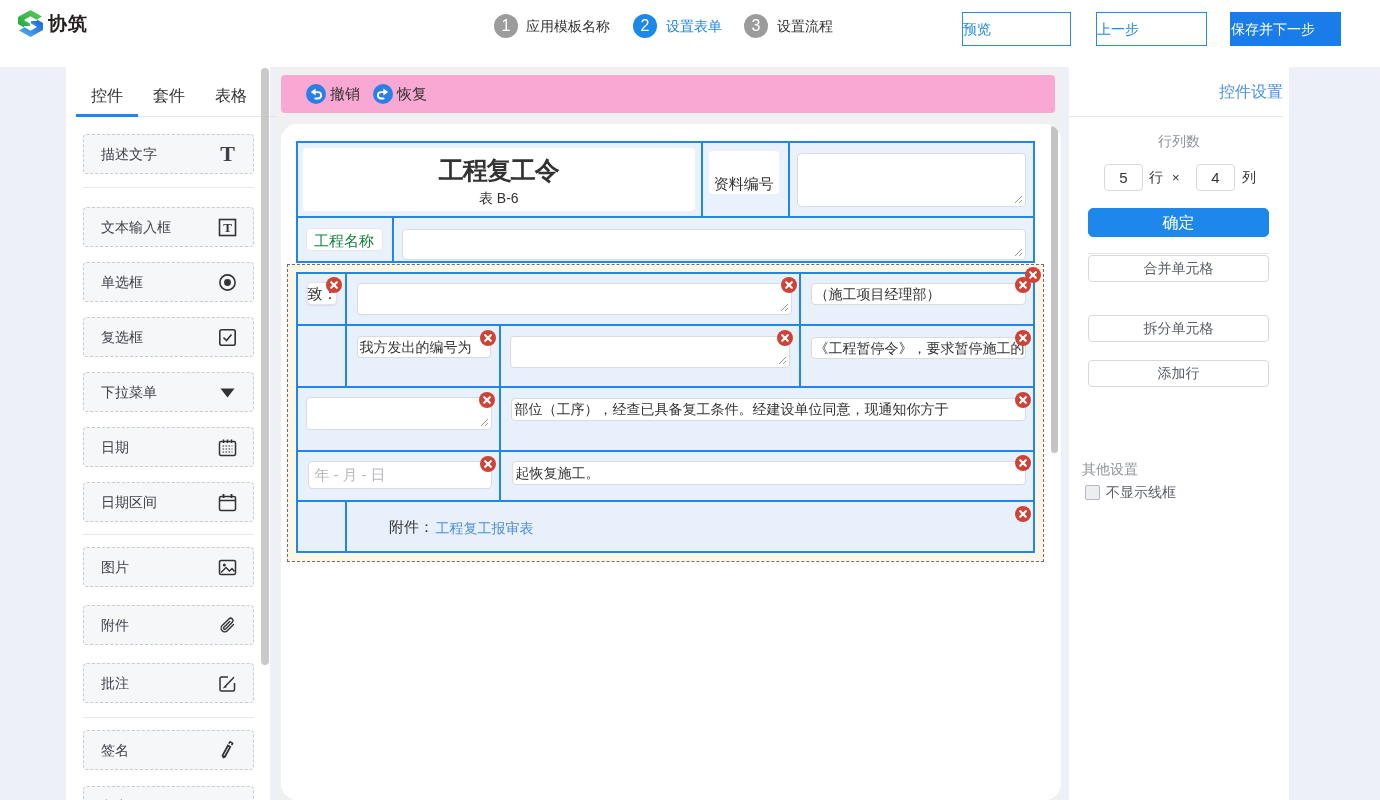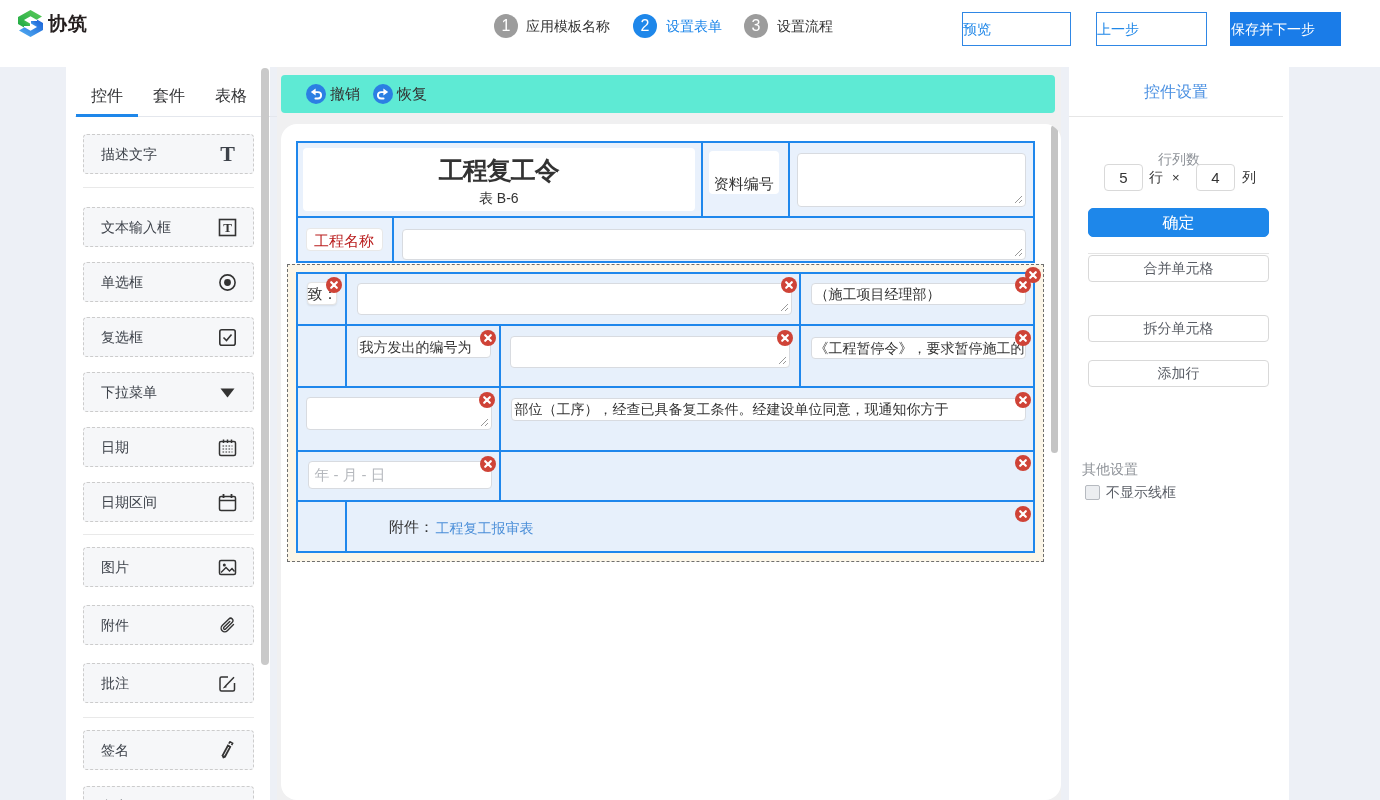--- a/index.html
+++ b/index.html
@@ -17,38 +17,38 @@
 #lpanel { position:absolute; left:66px; top:67px; width:204px; height:733px; background:#fff; }
 .tabrow { position:absolute; left:9px; top:0; width:204px; height:50px; border-bottom:1px solid #e4e7ed; }
 .tab { position:absolute; top:0; height:57px; line-height:57px; text-align:center; font-size:16px; color:#303133; width:62px; }
 .tabline { position:absolute; left:1px; top:47px; width:62px; height:2.5px; background:#1e87ea; }
 .litem { position:absolute; left:17px; width:171px; height:40px; background:#f6f7f9; border:1px dashed #cccccc; border-radius:4px; font-size:14px; color:#3d424a; line-height:38px; padding-left:17px; }
 .licon { position:absolute; right:16px; top:10px; width:19px; height:19px; }
 .lsep { position:absolute; left:17px; width:171px; height:1px; background:#e9e9e9; }
 .lscroll { position:absolute; left:195px; top:1px; width:8px; height:597px; border-radius:4px; background:#c9c9c9; }
 
 #cwrap { position:absolute; left:277px; top:67px; width:784px; height:733px; background:#f0f0f1; }
-#toolbar { position:absolute; left:4px; top:8px; width:774px; height:38px; background:#5eead4; border-radius:4px; }
+#toolbar { position:absolute; left:4px; top:8px; width:774px; height:38px; background:#f9a8d4; border-radius:4px; }
 .tbtn-c { position:absolute; top:9px; width:20px; height:20px; border-radius:50%; background:#2b7fe3; }
 .tbtn-t { position:absolute; top:0; height:38px; line-height:38px; font-size:15px; color:#333; }
 #canvas { position:absolute; left:4px; top:57px; width:780px; height:676px; background:#fff; overflow:hidden;border-radius:16px; }
 .cscroll { position:absolute; left:770px; top:1px; width:7px; height:328px; border-radius:4px; background:#c4c4c4; }
 
 .blue-box { position:absolute; border:2px solid #1f87ec; background:#e9f1fc; }
 .bline { position:absolute; background:#1f87ec; }
 .wbox { position:absolute; background:#fff; border-radius:4px; }
 .inp { position:absolute; background:#fff; border:1px solid #d8dbe0; border-radius:4px; font-size:14px; color:#333; padding-left:3px; white-space:nowrap; overflow:hidden; }
 .ta { position:absolute; background:#fff; border:1px solid #d8dbe0; border-radius:4px; }
 .rsz { position:absolute; right:2px; bottom:2px; width:9px; height:9px; }
 .lblbox { position:absolute; background:#fff; border:1px solid #e3e3e3; border-radius:4px; font-size:15px; color:#333; text-align:center; box-shadow:0 1px 2px rgba(0,0,0,0.08); }
 .selbg { position:absolute; background:#fcf6e8; border:1px dashed #6f6f6f; }
 .xb { position:absolute; width:16px; height:16px; }
 
 #rpanel { position:absolute; left:1069px; top:67px; width:220px; height:733px; background:#fff; }
-.rhead { position:absolute; left:0; top:0; width:214px; height:50px; line-height:50px; text-align:center; color:#4a90e2; font-size:16px; border-bottom:1px solid #e6e6e6; }
+.rhead { position:absolute; left:0; top:0; width:214px; height:50px; line-height:50px; text-align:right; color:#4a90e2; font-size:16px; border-bottom:1px solid #e6e6e6; }
 .rgrey { position:absolute; font-size:14px; color:#8f9399; }
 .rinput { position:absolute; width:39px; height:27px; border:1px solid #d9d9d9; border-radius:4px; text-align:center; font-size:15px; color:#333; line-height:25px; background:#fff; }
 .rbtn { position:absolute; left:19px; width:181px; height:27px; border:1px solid #d9d9d9; border-radius:4px; background:#fff; text-align:center; line-height:25px; font-size:14px; color:#5a5e66; }
 </style>
 </head>
 <body>
 
 <div id="header">
   <svg class="abs" style="left:18px;top:10px" width="25" height="27" viewBox="0 0 25 27">
     <defs>
@@ -160,21 +160,21 @@
     <div class="wbox" style="left:22px;top:24px;width:391.5px;height:62.5px;text-align:center">
       <div style="font-size:25px;font-weight:bold;color:#333;margin-top:6px;letter-spacing:-1px">工程复工令</div>
       <div style="font-size:14px;color:#333;margin-top:3px">表 B-6</div>
     </div>
     <div class="wbox" style="left:428px;top:26.5px;width:69.5px;height:43px;font-size:15px;color:#333;text-align:center;line-height:66px">资料编号</div>
     <div class="ta" style="left:516px;top:28.5px;width:228.5px;height:54.5px">
         <svg class="rsz" viewBox="0 0 9 9">
           <path d="M8 1 L1 8 M8 5 L5 8" stroke="#999" stroke-width="1"></path>
         </svg>
       </div>
-    <div class="wbox" style="left:24.5px;top:104px;width:77px;height:23px;font-size:15px;color:#b91c1c;text-align:center;line-height:23px;border:1px solid #e8e8e8">工程名称</div>
+    <div class="wbox" style="left:24.5px;top:104px;width:77px;height:23px;font-size:15px;color:#15803d;text-align:center;line-height:23px;border:1px solid #e8e8e8">工程名称</div>
     <div class="ta" style="left:120.5px;top:104.5px;width:624px;height:31px">
         <svg class="rsz" viewBox="0 0 9 9">
           <path d="M8 1 L1 8 M8 5 L5 8" stroke="#999" stroke-width="1"></path>
         </svg>
       </div>
 
     <div class="selbg" style="left:6px;top:139.5px;width:757px;height:298.5px"></div>
 
     <div class="blue-box" style="left:14.5px;top:148px;width:739.5px;height:280.5px;background:#e7f0fb"></div>
     <div class="bline" style="left:14.5px;top:200px;width:739.5px;height:2px"></div>
@@ -203,20 +203,21 @@
     <div class="inp" style="left:529.5px;top:212.8px;width:215.5px;height:22px;line-height:20px">《工程暂停令》，要求暂停施工的</div>
 
     <div class="ta" style="left:24.5px;top:273px;width:186px;height:33px">
         <svg class="rsz" viewBox="0 0 9 9">
           <path d="M8 1 L1 8 M8 5 L5 8" stroke="#999" stroke-width="1"></path>
         </svg>
       </div>
     <div class="inp" style="left:229.5px;top:274px;width:515.5px;height:23px;line-height:21px">部位（工序），经查已具备复工条件。经建设单位同意，现通知你方于</div>
 
     <div class="inp" style="left:26.5px;top:337px;width:184px;height:28px;line-height:26px;color:#b5b8bd;padding-left:6px;font-size:15px;letter-spacing:4px">年-月-日</div>
+    <div class="inp" style="left:230.5px;top:336.5px;width:514.5px;height:24px;line-height:22px">起恢复施工。</div>
 
     <div class="abs" style="left:108px;top:395px;height:16px;line-height:16px;font-size:15px;color:#333">附件：</div>
     <div class="abs" style="left:154.5px;top:396px;height:16px;line-height:16px;font-size:14px;color:#4a8ed8">工程复工报审表</div>
 
     <svg class="xb" style="left:45.2px;top:152.8px" viewBox="0 0 16 16">
         <circle cx="8" cy="8" r="8" fill="#cf4337"></circle>
         <path d="M5.2 5.2 L10.8 10.8 M10.8 5.2 L5.2 10.8" stroke="#fff" stroke-width="2.2" stroke-linecap="round"></path>
       </svg>
     <svg class="xb" style="left:500px;top:152.8px" viewBox="0 0 16 16">
         <circle cx="8" cy="8" r="8" fill="#cf4337"></circle>
@@ -262,21 +263,21 @@
         <circle cx="8" cy="8" r="8" fill="#cf4337"></circle>
         <path d="M5.2 5.2 L10.8 10.8 M10.8 5.2 L5.2 10.8" stroke="#fff" stroke-width="2.2" stroke-linecap="round"></path>
       </svg>
 
     <div class="cscroll"></div>
   </div>
 </div>
 
 <div id="rpanel">
   <div class="rhead">控件设置</div>
-  <div class="rgrey" style="left:0;top:84px;width:220px;text-align:center">行列数</div>
+  <div class="rgrey" style="left:0;top:66px;width:220px;text-align:center">行列数</div>
   <div class="rinput" style="left:35px;top:97px">5</div>
   <div class="abs" style="left:80px;top:97px;height:27px;line-height:27px;font-size:14px;color:#333">行</div>
   <div class="abs" style="left:103px;top:97px;height:27px;line-height:27px;font-size:13px;color:#333">×</div>
   <div class="rinput" style="left:127px;top:97px">4</div>
   <div class="abs" style="left:173px;top:97px;height:27px;line-height:27px;font-size:14px;color:#333">列</div>
   <div class="rbtn" style="top:141px;height:29px;line-height:27px;background:#1e87ea;border-color:#1e87ea;color:#fff;font-size:16px;border-radius:5px">确定</div>
   <div class="abs" style="left:19px;top:186px;width:181px;height:1px;background:#e4e4e4"></div>
   <div class="rbtn" style="top:188px">合并单元格</div>
   <div class="rbtn" style="top:248px">拆分单元格</div>
   <div class="rbtn" style="top:293px">添加行</div>

